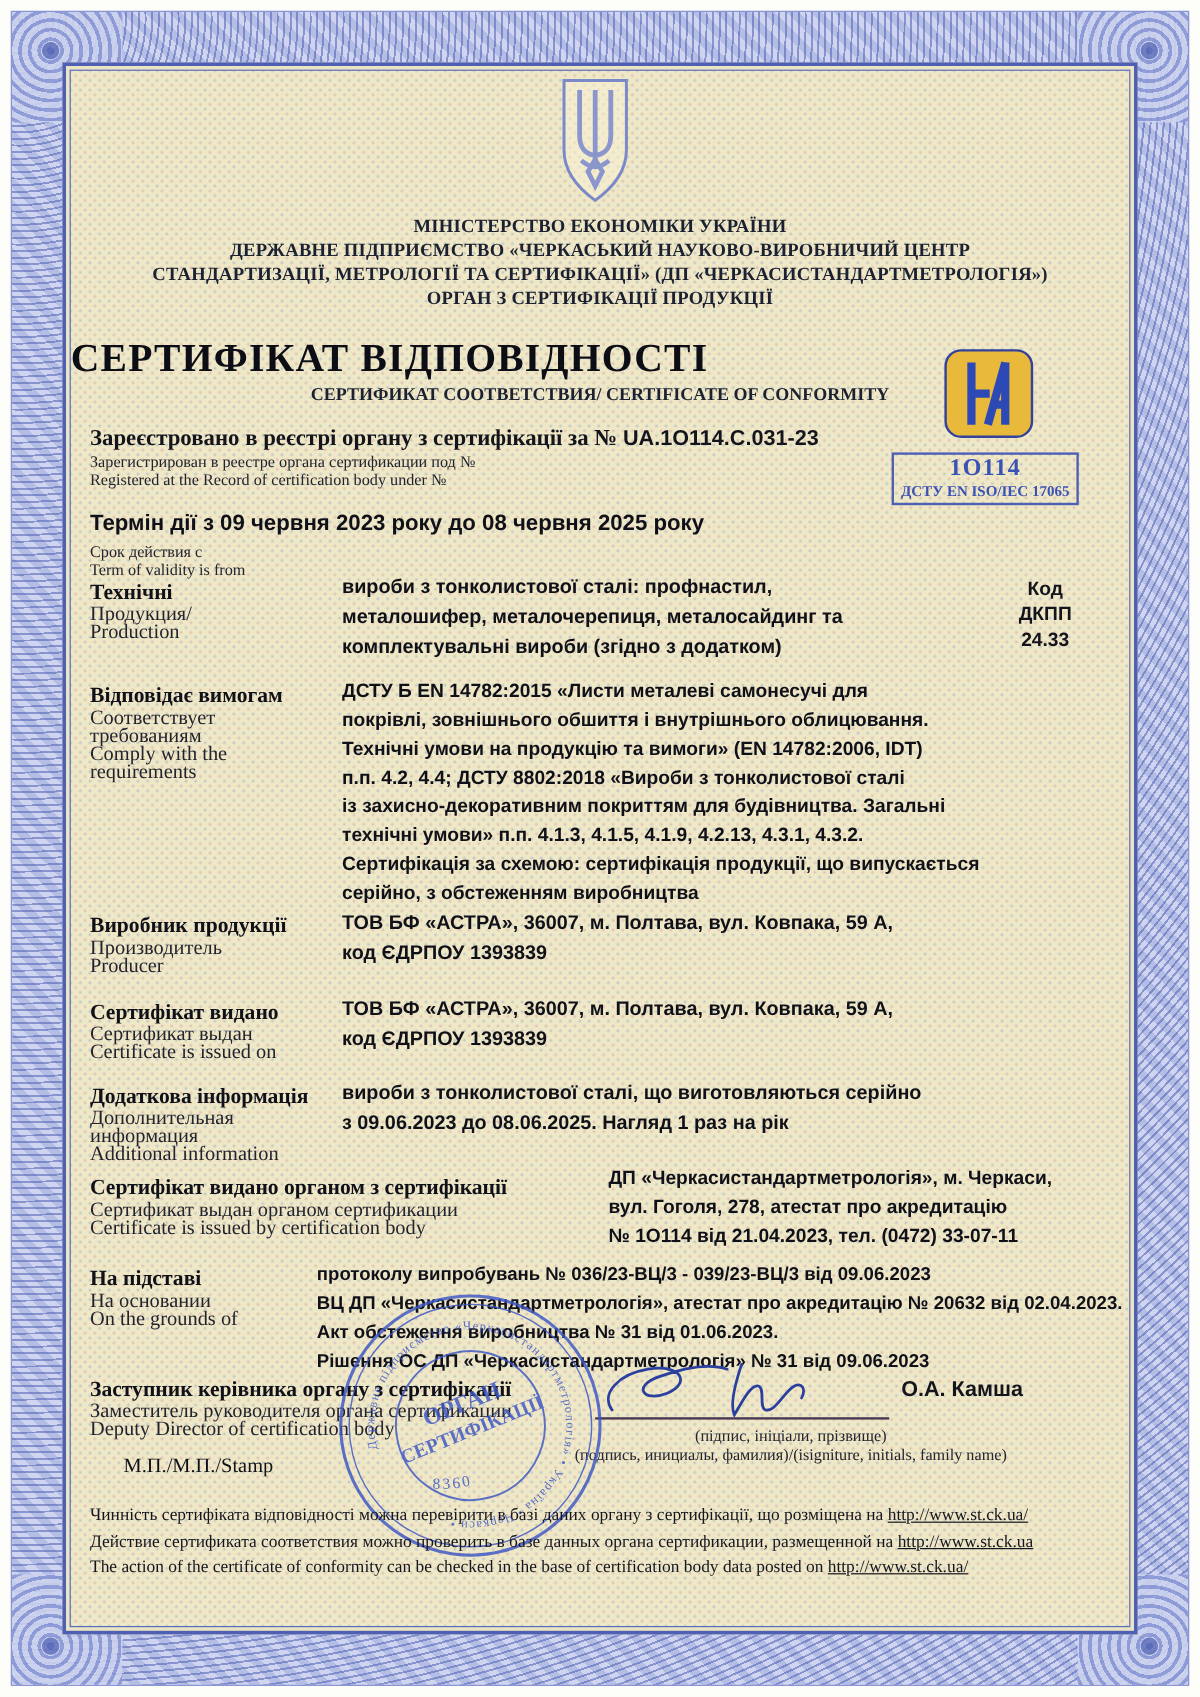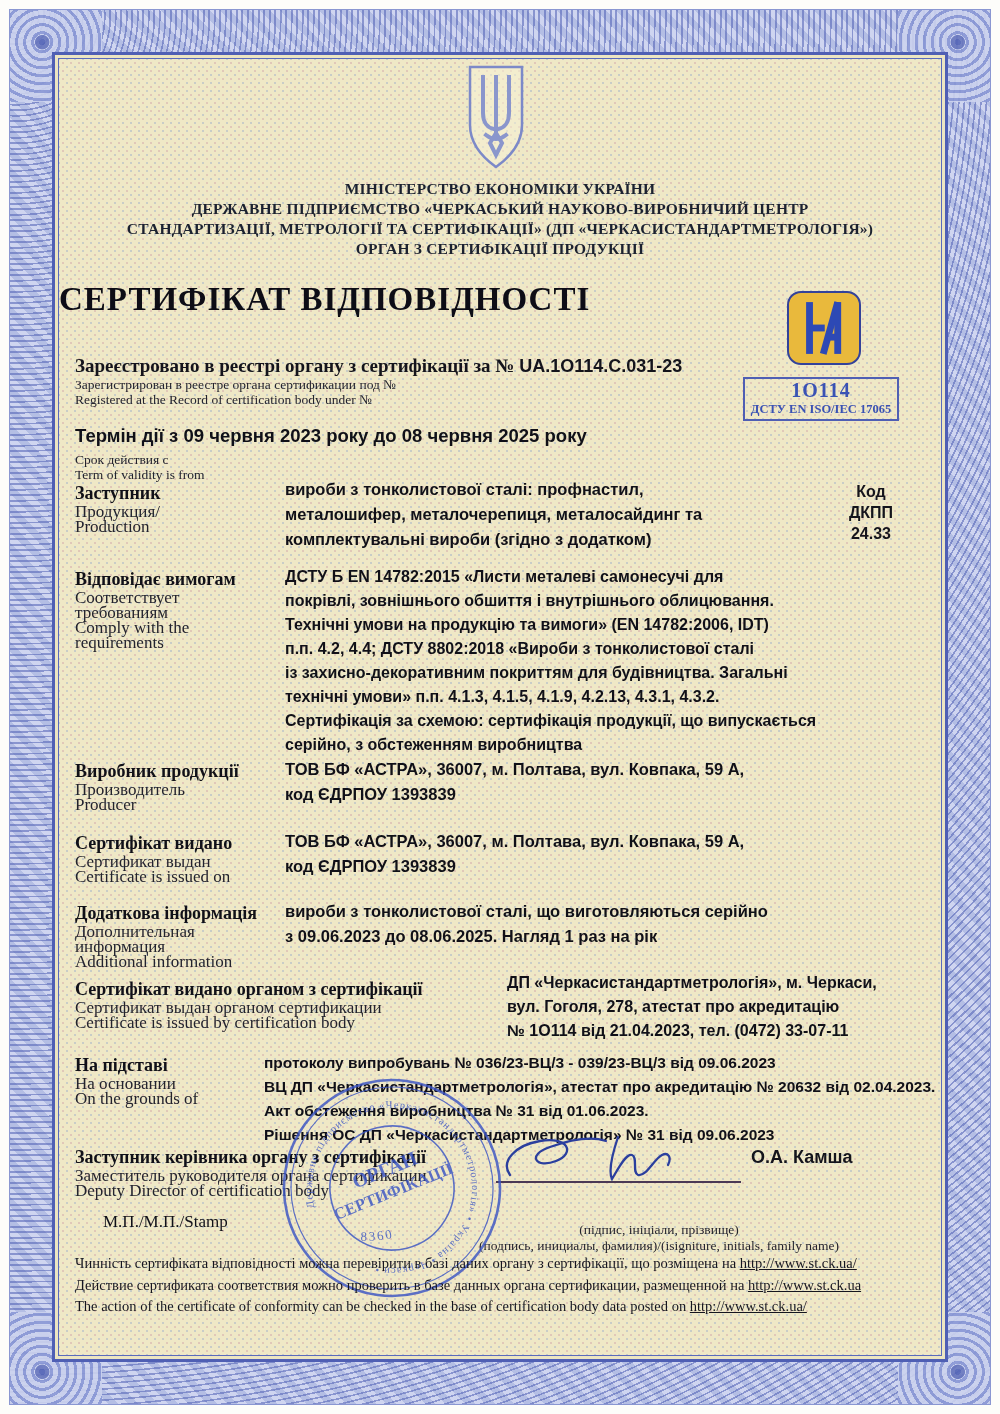--- a/index.html
+++ b/index.html
@@ -52,21 +52,21 @@
   .code-box{font-family:"Liberation Sans",sans-serif;font-weight:bold;font-size:16px;line-height:21px;text-align:center;}
 
   .gold-badge{width:74px;height:74px;background:#e9b93c;border:2px solid #33429a;border-radius:14px;
     display:flex;align-items:center;justify-content:center;box-sizing:border-box;}
   .num-box{width:156px;height:44px;border:2px solid #4f5fb4;box-sizing:border-box;text-align:center;color:#3a52b4;}
   .num-box .n1{font-weight:bold;font-size:20px;line-height:22px;letter-spacing:1px;}
   .num-box .n2{font-weight:bold;font-size:12.5px;line-height:16px;}
 
   .sig-name{font-family:"Liberation Sans",sans-serif;font-weight:bold;font-size:18px;}
   .sig-line{height:2px;background:#4a3a55;}
-  .sig-cap{font-size:13.5px;line-height:16px;color:#23232e;text-align:center;margin-top:33px;}
+  .sig-cap{font-size:13.5px;line-height:16px;color:#23232e;text-align:center;}
   .mp{font-size:17px;color:#101018;}
 
   .footer-line{font-size:14.5px;line-height:21.5px;color:#15151f;}
   .footer-line .url{text-decoration:underline;}
 
   .stamp{opacity:.82;transform:rotate(-14deg);}
 </style>
 </head>
 <body>
 
@@ -93,20 +93,21 @@
         </div>
 
         <div class="abs hdr" style="top:120px;left:0;">
           <div>МІНІСТЕРСТВО ЕКОНОМІКИ УКРАЇНИ</div>
           <div>ДЕРЖАВНЕ ПІДПРИЄМСТВО «ЧЕРКАСЬКИЙ НАУКОВО-ВИРОБНИЧИЙ ЦЕНТР</div>
           <div>СТАНДАРТИЗАЦІЇ, МЕТРОЛОГІЇ ТА СЕРТИФІКАЦІЇ» (ДП «ЧЕРКАСИСТАНДАРТМЕТРОЛОГІЯ»)</div>
           <div>ОРГАН З СЕРТИФІКАЦІЇ ПРОДУКЦІЇ</div>
         </div>
 
         <div class="abs title-main" style="top:222px;left:0;">СЕРТИФІКАТ ВІДПОВІДНОСТІ</div>
+        <div class="abs title-sub" style="top:262px;left:0;">СЕРТИФИКАТ СООТВЕТСТВИЯ/ CERTIFICATE OF CONFORMITY</div>
 
         <div class="abs gold-badge" style="left:728px;top:232px;">
           <svg width="54" height="64" viewBox="0 0 70 84">
             <g stroke="#2d49b5" fill="none" stroke-width="9" stroke-linecap="butt">
               <path d="M16 8 V76"></path>
               <path d="M16 42 H36"></path>
               <path d="M34 76 L53 8"></path>
               <path d="M53 8 V76"></path>
               <path d="M38 54 H53"></path>
             </g>
@@ -123,21 +124,21 @@
           <div class="small-sub">Registered at the Record of certification body under №</div>
         </div>
 
         <div class="abs" style="left:16px;top:366px;width:700px;">
           <div class="validity">Термін дії з 09 червня 2023 року  до  08 червня 2025 року</div>
           <div class="small-sub" style="margin-top:5px;">Срок действия с</div>
           <div class="small-sub">Term of validity is from</div>
         </div>
 
         <div class="abs" style="left:16px;top:424px;width:200px;">
-          <div class="lbl-uk">Заступник</div>
+          <div class="lbl-uk">Технічні</div>
           <div class="lbl-sub">Продукция/</div>
           <div class="lbl-sub">Production</div>
         </div>
         <div class="abs val" style="left:226px;top:418px;width:520px;">вироби з тонколистової сталі: профнастил,
 металошифер, металочерепиця, металосайдинг та
 комплектувальні вироби (згідно з додатком)</div>
         <div class="abs code-box" style="left:768px;top:422px;width:88px;">
           <div>Код</div>
           <div>ДКПП</div>
           <div>24.33</div>

